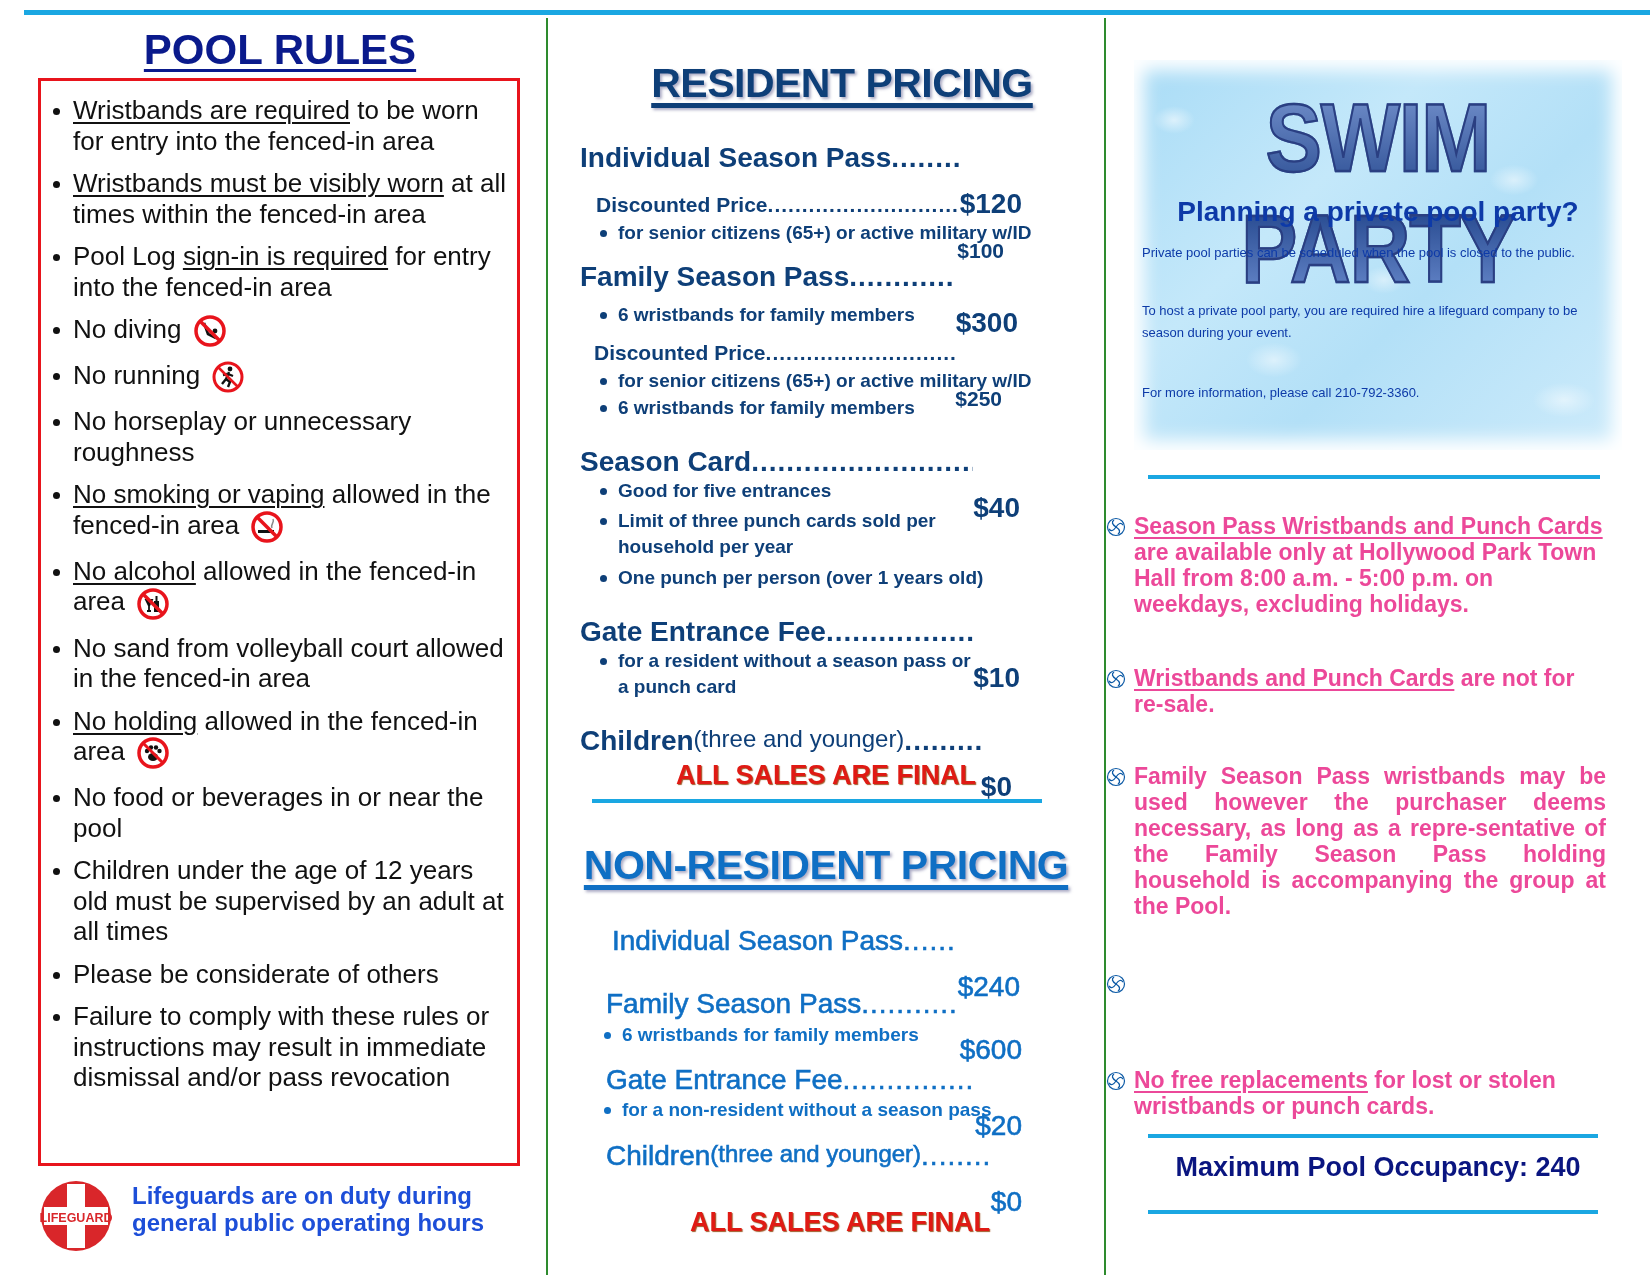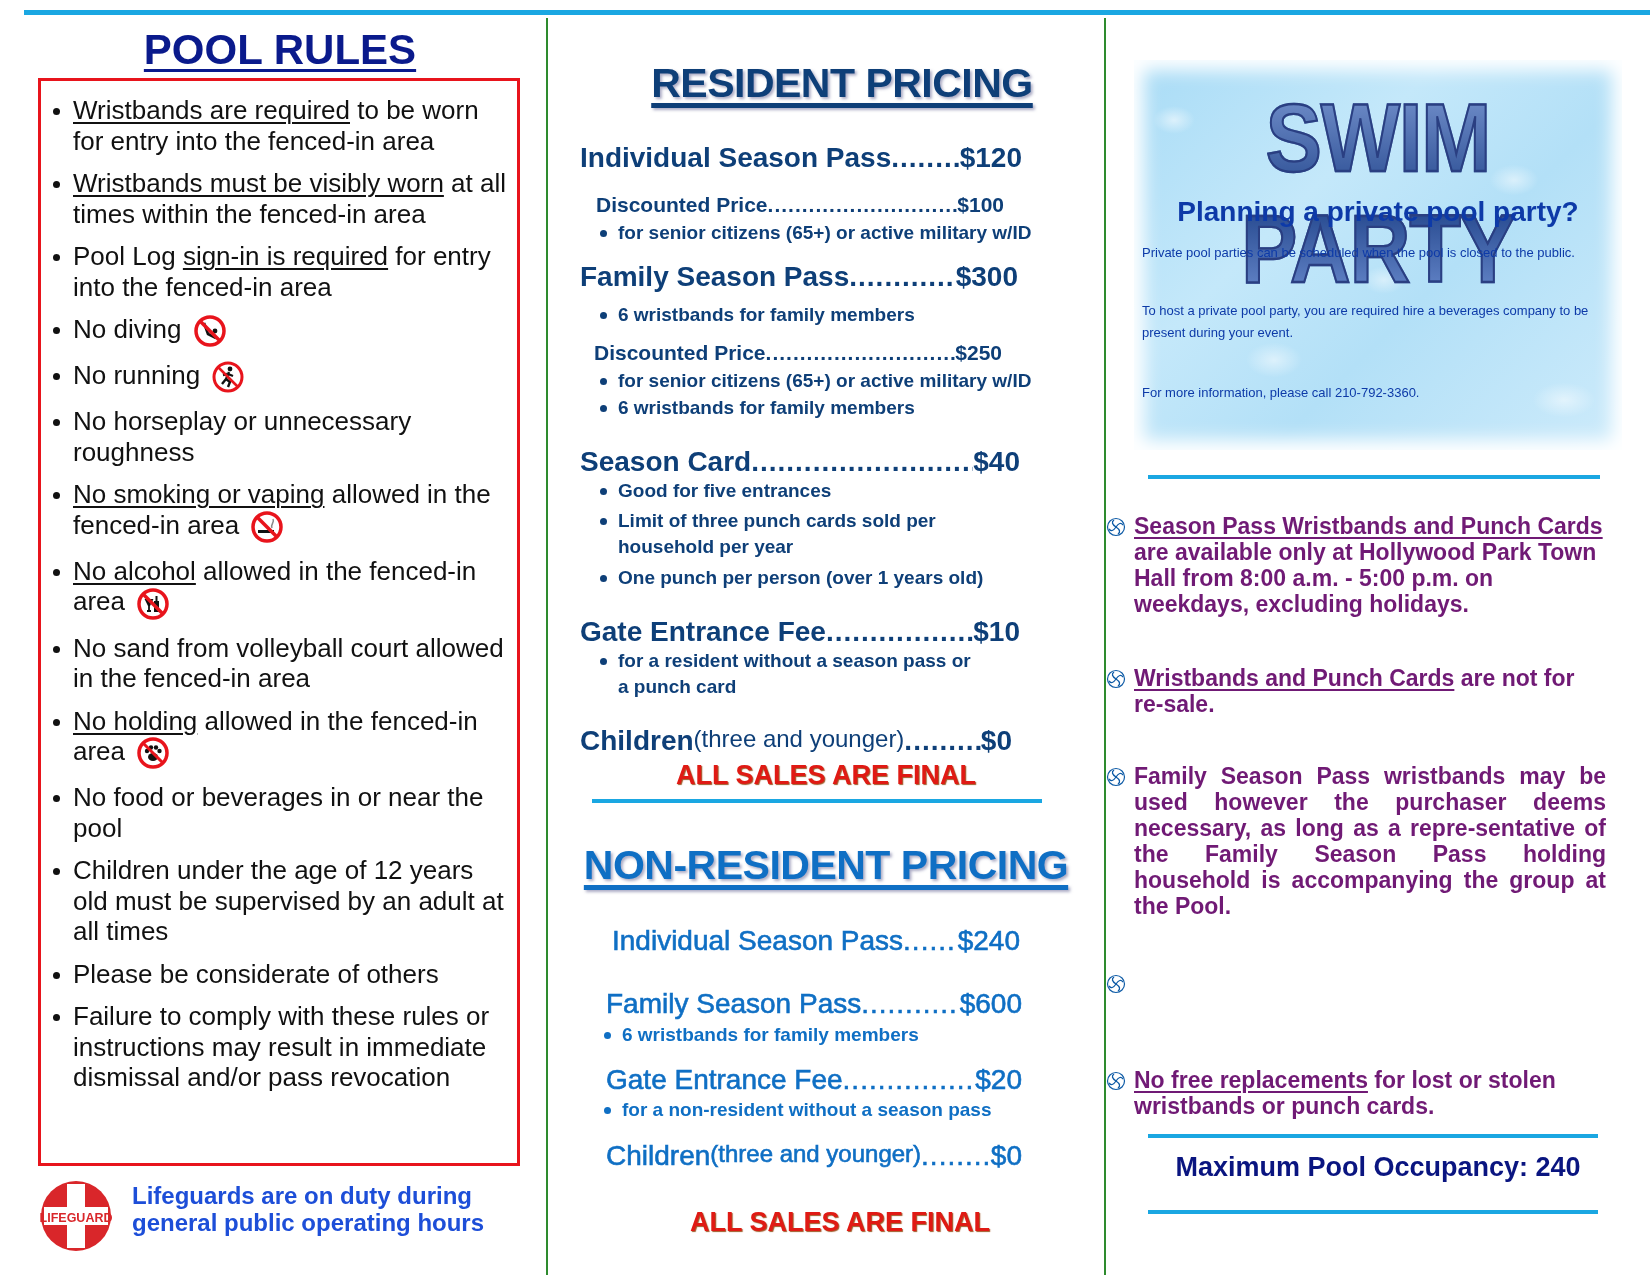--- a/index.html
+++ b/index.html
@@ -29,21 +29,21 @@
   
   .col2 { position: absolute; left: 548px; top: 0; width: 556px; height: 1275px; }
   .sec-title { position: absolute; left: 0; width: 556px; text-align: center; font-size: 41px; font-weight: 900; letter-spacing: -0.5px;
     text-decoration: underline; text-decoration-thickness: 5px; text-underline-offset: 6px; text-shadow: 2px 2px 3px rgba(90,90,140,0.5); }
   .res-title { top: 60px; color: #0e3f78; padding-left: 32px; }
   .nonres-title { top: 842px; color: #0f6fc4; }
   .price-line { position: absolute; display: flex; white-space: nowrap; font-weight: bold; }
   .price-line .lbl { flex: 0 0 auto; }
   .price-line .dots { flex: 1 1 auto; overflow: hidden; letter-spacing: 1px; }
   .price-line .dots::after { content: "............................................................................................................................................"; }
-  .price-line .amt { flex: 0 0 auto; }
+  .price-line .amt { flex: 0 0 auto; margin-top: 46px; }
   .sub-note { font-weight: normal; font-size: 24px; }
   .res { color: #0e3f78; }
   .nonres { color: #0f6fc4; }
   .big { font-size: 28px; }
   .mid { font-size: 21px; }
   .blt { position: absolute; font-size: 19px; font-weight: bold; line-height: 26px; padding-left: 22px; }
   .blt::before { content: ""; position: absolute; left: 4px; top: 10px; width: 7px; height: 7px; border-radius: 50%; background: currentColor; }
   .final { position: absolute; left: 0; width: 556px; text-align: center; font-size: 27px; font-weight: bold; color: #e01a14; text-shadow: 1px 1px 1px #a05a2a; }
   .blue-rule { position: absolute; height: 4px; background: #1aa7e2; }
 
@@ -56,21 +56,21 @@
       radial-gradient(ellipse 35px 22px at 380px 120px, rgba(255,255,255,0.5), transparent 70%),
       radial-gradient(ellipse 45px 25px at 430px 340px, rgba(255,255,255,0.5), transparent 70%),
       radial-gradient(ellipse 30px 20px at 250px 220px, rgba(255,255,255,0.45), transparent 70%),
       linear-gradient(135deg, #a9dcf6 0%, #c4e8fa 35%, #b3e0f7 60%, #cdebfb 100%);
     box-shadow: inset 0 0 18px 10px #ffffff; }
   .swim-title { position: absolute; left: 0; top: 22px; width: 488px; text-align: center; font-size: 84px; font-weight: 900;
     letter-spacing: -1px; color: #3f62a8; transform: scaleY(1.15); transform-origin: top;
     -webkit-text-stroke: 2px #2a3f82; background: linear-gradient(#7895d0, #23468c 55%, #6c8dd0); -webkit-background-clip: text; background-clip: text; -webkit-text-fill-color: transparent; }
   .party-q { position: absolute; left: 0; top: 136px; width: 488px; text-align: center; font-size: 28px; font-weight: bold; color: #0d3aa8; }
   .party-p { position: absolute; left: 8px; width: 472px; text-align: left; font-size: 13px; line-height: 22px; color: #0d3aa8; }
-  .info-item { position: absolute; left: 0; width: 500px; padding-left: 28px; font-size: 23px; font-weight: bold; color: #701a75; line-height: 26px; }
+  .info-item { position: absolute; left: 0; width: 500px; padding-left: 28px; font-size: 23px; font-weight: bold; color: #ec4899; line-height: 26px; }
   .info-item .ic { position: absolute; left: 0; top: 4px; width: 20px; height: 20px; }
   .justify { text-align: justify; }
   .occupancy { position: absolute; left: 0; top: 1152px; width: 544px; text-align: center; font-size: 27px; font-weight: bold; color: #0a1580; }
 </style>
 </head>
 <body>
 
 <div class="top-rule"></div>
 <div class="col-divider d1"></div>
 <div class="col-divider d2"></div>
@@ -235,21 +235,21 @@
       <span class="amt">$0</span>
   </div>
   <div class="final" style="top:1207px; left:14px;">ALL SALES ARE FINAL</div>
 </section>
 
 <section class="col3">
   <div class="water-box">
     <div class="swim-title">SWIM PARTY</div>
     <div class="party-q">Planning a private pool party?</div>
     <div class="party-p" style="top:182px;">Private pool parties can be scheduled when the pool is closed to the public.</div>
-    <div class="party-p" style="top:240px;">To host a private pool party, you are required hire a beverages company to be present during your event.</div>
+    <div class="party-p" style="top:240px;">To host a private pool party, you are required hire a lifeguard company to be season during your event.</div>
     <div class="party-p" style="top:322px;">For more information, please call 210-792-3360.</div>
   </div>
 
   <div class="blue-rule" style="left:42px; top:475px; width:452px;"></div>
 
   <div class="info-item" style="top:513px;">
     <svg class="ic" viewBox="0 0 20 20">
         <circle cx="10" cy="10" r="8.5" fill="none" stroke="#0e5ba6" stroke-width="1.2"></circle>
         <path d="M10 10 Q14 4 17 8 M10 10 Q16 14 12 17 M10 10 Q6 16 3 12 M10 10 Q4 6 8 3" stroke="#0e5ba6" stroke-width="1.3" fill="none"></path>
       </svg>

